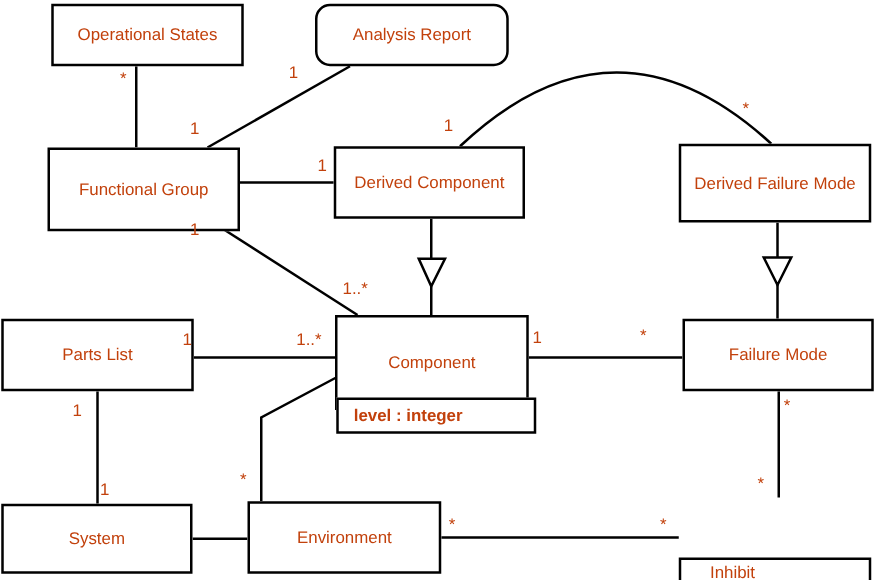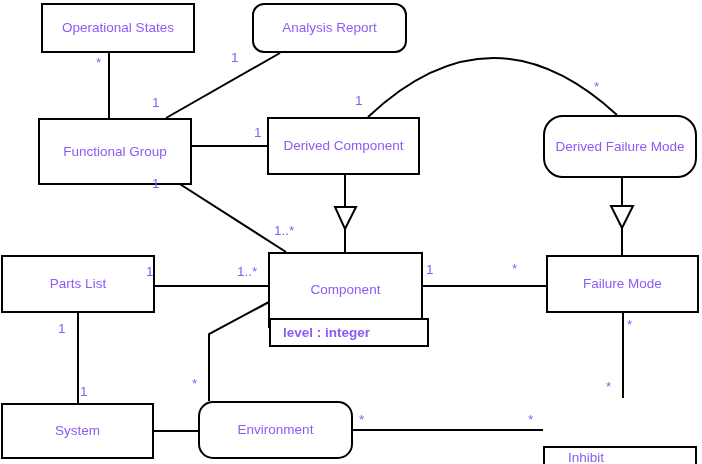--- a/index.html
+++ b/index.html
@@ -2,21 +2,21 @@
 <html><head>
 <meta charset="utf-8">
 <style>
   html, body { margin: 0; padding: 0; background: #ffffff; }
   .canvas {
     position: relative;
     width: 702px;
     height: 464px;
     background: #ffffff;
     font-family: "Liberation Sans", sans-serif;
-    color: #8b5cf6;
+    color: #c2410c;
     overflow: hidden;
   }
   .wires {
     position: absolute;
     left: 0; top: 0;
     width: 702px; height: 464px;
   }
   .uml-class {
     position: absolute;
     box-sizing: border-box;
@@ -38,27 +38,27 @@
   .uml-class.top-left .box-label { width: 84px; }
   .uml-class.attr-box {
     justify-content: flex-start;
     text-align: left;
     padding-left: 12px;
   }
   #box-operational-states   { left: 41px;  top: 3px;   width: 154px; height: 50px; }
   #box-analysis-report      { left: 252px; top: 3px;   width: 155px; height: 50px; border-radius: 12px; }
   #box-functional-group     { left: 38px;  top: 118px; width: 154px; height: 67px; }
   #box-derived-component    { left: 267px; top: 117px; width: 153px; height: 58px; }
-  #box-derived-failure-mode { left: 543px; top: 115px; width: 154px; height: 63px; border-radius: 20px; }
+  #box-derived-failure-mode { left: 543px; top: 115px; width: 154px; height: 63px; }
   #box-parts-list           { left: 1px;   top: 255px; width: 154px; height: 58px; }
   #box-component            { left: 268px; top: 252px; width: 155px; height: 76px; }
   #box-component-attrs      { left: 269px; top: 318px; width: 160px; height: 29px; font-weight: bold; }
   #box-failure-mode         { left: 546px; top: 255px; width: 153px; height: 58px; }
   #box-system               { left: 1px;   top: 403px; width: 153px; height: 56px; }
-  #box-environment          { left: 198px; top: 401px; width: 155px; height: 58px; border-radius: 15px; }
+  #box-environment          { left: 198px; top: 401px; width: 155px; height: 58px; }
   #box-inhibit-conditions   { left: 543px; top: 398px; width: 154px; height: 60px; margin-top: 48px; }
   .mult {
     position: absolute;
     font-size: 13.5px;
     line-height: 15px;
     white-space: nowrap;
   }
 </style>
 </head>
 <body>

